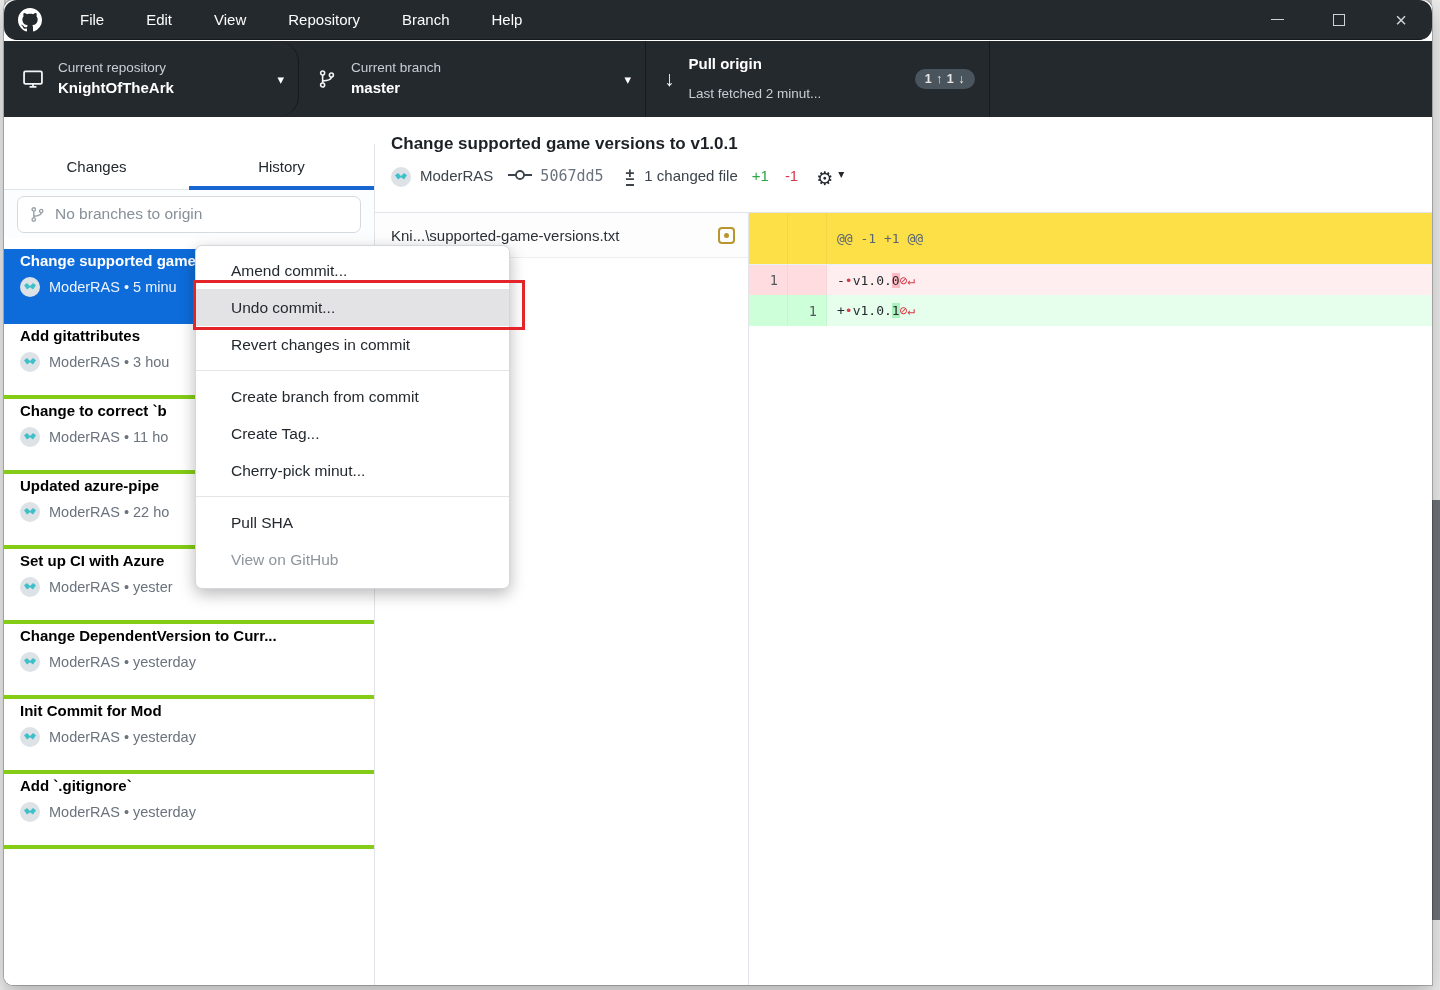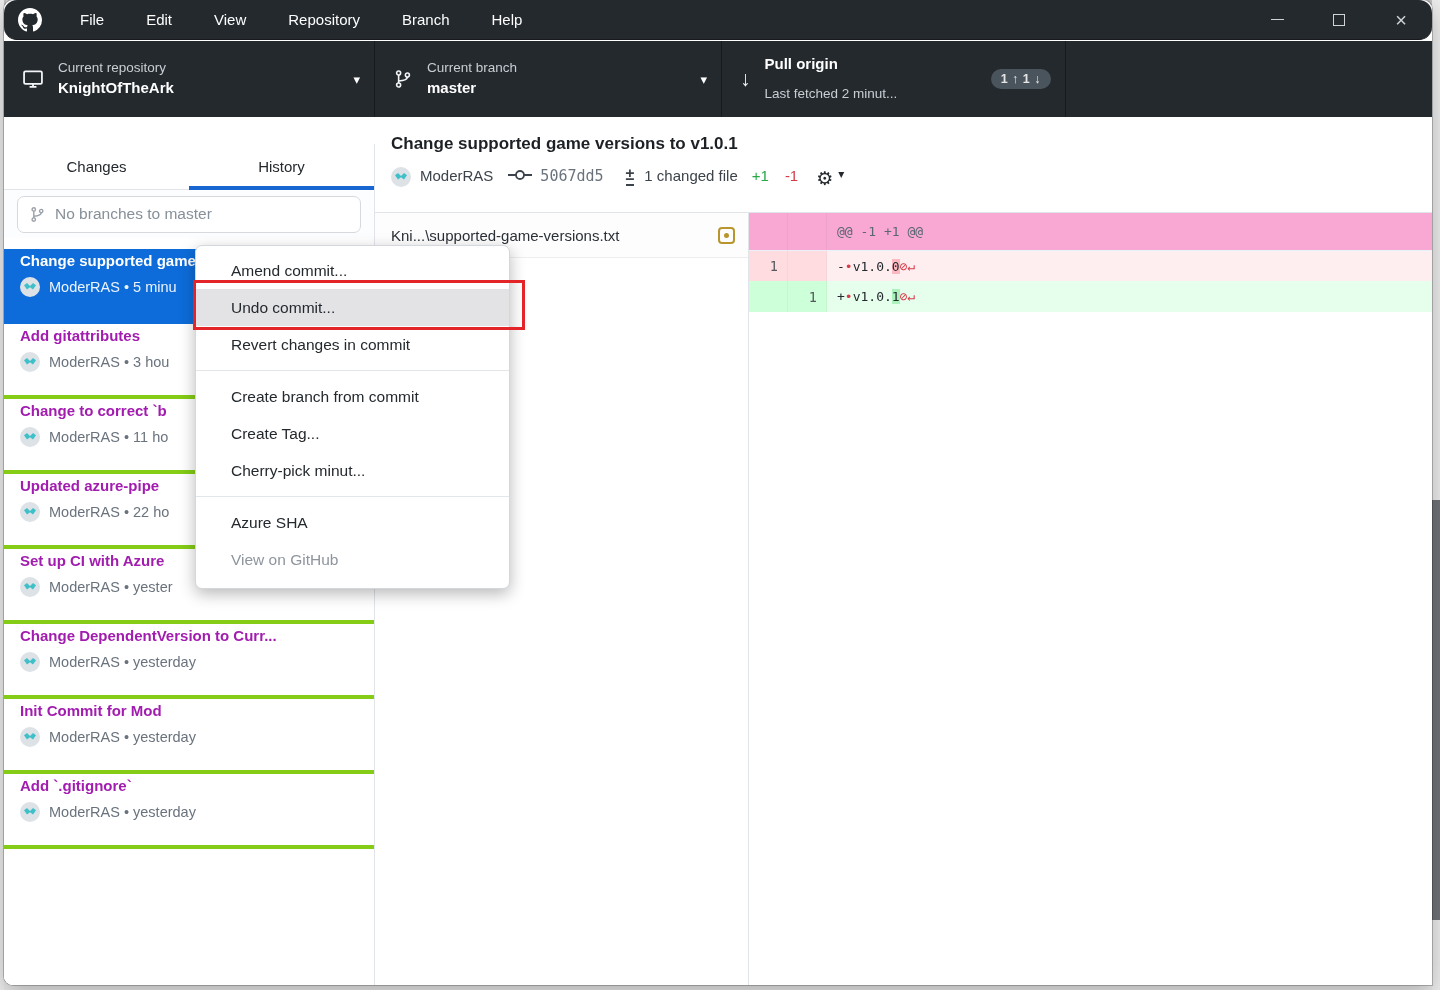--- a/index.html
+++ b/index.html
@@ -37,21 +37,21 @@
     display:flex; align-items:center; cursor:default; }
   .win-controls { margin-left:auto; display:flex; height:100%; }
   .win-btn { width:62px; height:100%; display:flex; align-items:center; justify-content:center; color:#cfd3d7; }
   .glyph-min { width:13px; border-top:1.6px solid #cfd3d7; display:inline-block; }
   .glyph-max { width:12px; height:12px; border:1.6px solid #cfd3d7; display:inline-block; }
   .glyph-close { font-size:20px; line-height:1; font-weight:400; }
 
   
   .toolbar { position:absolute; left:0; top:41px; width:100%; height:76px; background:#24292e; display:flex; }
   .tb-section { height:100%; display:flex; align-items:center; padding:0 14px 0 18px; border-right:1px solid #16191d; }
-  .tb-repo   { width:371px; }
+  .tb-repo   { width:295px;border-radius:21px; }
   .tb-branch { width:347px; }
   .tb-pull   { width:344px; }
   .tb-icon { color:#f2f4f6; margin-right:14px; display:flex; align-items:center; }
   .tb-text { display:flex; flex-direction:column; line-height:1.25; min-width:0; }
   .tb-label { color:#c7ced4; font-size:13.5px; }
   .tb-value { color:#ffffff; font-size:15px; font-weight:700; margin-top:2px; white-space:nowrap; overflow:hidden; }
   .tb-caret { margin-left:auto; color:#ffffff; font-size:13px; padding-left:10px; }
   .tb-badge { margin-left:auto; background:#4a545d; color:#e5e5e5; font-size:12.5px; font-weight:700;
     border-radius:11px; padding:3px 10px; white-space:nowrap; letter-spacing:.5px; }
   .pull-arrow { font-size:21px; font-weight:400; }
@@ -68,21 +68,21 @@
   
   .search-row { position:absolute; left:0; top:46px; width:100%; height:48px; background:#fcfdfe;
     display:flex; align-items:center; padding:0 13px; }
   .search-pill { flex:1; height:37px; border:1px solid #d6dade; border-radius:7px; background:#fff;
     display:flex; align-items:center; gap:9px; padding:0 11px; color:#878f98; font-size:15.5px; }
   .search-pill .s-icon { color:#9aa1a9; display:flex; }
 
   
   .commit-list { position:absolute; left:0; top:94px; width:100%; bottom:0; overflow:hidden; padding-top:11px; }
   .commit-item { height:75px; padding:3px 16px 0 16px; border-bottom:4px solid #84cc16; background:#fff; }
-  .commit-title { font-size:15px; font-weight:700; color:#a21caf; white-space:nowrap; overflow:hidden; }
+  .commit-title { font-size:15px; font-weight:700; color:#000000; white-space:nowrap; overflow:hidden; }
   .commit-meta { margin-top:8px; display:flex; align-items:center; gap:9px; color:#6a737d; font-size:14.5px;
     white-space:nowrap; overflow:hidden; }
   .commit-item.selected { background:#0d6cd9; border-bottom-color:#0d6cd9; }
   .commit-item.selected .commit-title { color:#fff; }
   .commit-item.selected .commit-meta { color:rgba(255,255,255,.92); }
   .avatar { width:20px; height:20px; min-width:20px; border-radius:50%; background:#dde2e7;
     display:flex; align-items:center; justify-content:center; }
 
   
   .main { position:absolute; left:371px; top:0; right:0; height:100%; background:#fff; }
@@ -106,21 +106,21 @@
     display:flex; align-items:center; justify-content:center; margin-left:8px; }
   .file-status::after { content:""; width:5px; height:5px; border-radius:50%; background:#b9952d; }
 
   
   .diff-panel { position:absolute; left:374px; top:96px; right:0; bottom:0; background:#fff;
     font-family:"DejaVu Sans Mono","Liberation Mono",monospace; font-size:13px; }
   .diff-row { display:flex; align-items:center; }
   .dg { width:39px; min-width:39px; text-align:right; padding-right:9px; align-self:stretch;
     display:flex; align-items:center; justify-content:flex-end; font-size:13.5px; color:#55595e; }
   .dcode { flex:1; padding-left:10px; white-space:pre; align-self:stretch; display:flex; align-items:center; }
-  .row-hunk { height:38px; background:#f9a8d4; color:#5a6672; border-bottom:1px solid #e8f0fa; }
+  .row-hunk { height:52px; background:#fde047; color:#5a6672; border-bottom:1px solid #e8f0fa; }
   .row-hunk .dg { border-right:1px solid rgba(27,31,35,.05); }
   .row-del { height:30px; }
   .row-del .dg { background:#ffdce0; border-right:1px solid rgba(27,31,35,.04); }
   .row-del .dcode { background:#ffeef0; }
   .row-add { height:31px; }
   .row-add .dg { background:#cdffd8; border-right:1px solid rgba(27,31,35,.04); }
   .row-add .dcode { background:#e6ffed; }
   .red-mark { color:#d73a49; }
   .hl-del { background:#fdb8c0; }
   .hl-add { background:#acf2bd; }
@@ -226,21 +226,21 @@
       <div class="search-row">
         <div class="search-pill">
           <span class="s-icon">
             <svg width="17" height="17" viewBox="0 0 16 16" fill="none" stroke="#9aa1a9" stroke-width="1.3">
                 <circle cx="4.5" cy="3.2" r="1.6"></circle>
                 <circle cx="4.5" cy="12.8" r="1.6"></circle>
                 <circle cx="11.5" cy="4.8" r="1.6"></circle>
                 <path d="M4.5 4.8v6.4M11.5 6.4c0 2.2-3 3-7 3.2"></path>
               </svg>
           </span>
-          <span>No branches to master</span>
+          <span>No branches to origin</span>
         </div>
       </div>
 
       <div class="commit-list">
         <div class="commit-item selected">
           <div class="commit-title">Change supported game ve</div>
           <div class="commit-meta">
               <span class="avatar">
                 <svg width="12" height="9" viewBox="0 0 12 9">
                   <path d="M0 2.2 L3 0 L6 3 L9 0 L12 2.2 L9 6.5 L6 4.2 L3 6.5 Z" fill="#3fc0c9"></path>
@@ -385,17 +385,17 @@
 
 <div class="context-menu">
   <div class="cm-item">Amend commit...</div>
   <div class="cm-item highlighted">Undo commit...</div>
   <div class="cm-item">Revert changes in commit</div>
   <div class="cm-divider"></div>
   <div class="cm-item">Create branch from commit</div>
   <div class="cm-item">Create Tag...</div>
   <div class="cm-item">Cherry-pick minut...</div>
   <div class="cm-divider"></div>
-  <div class="cm-item">Azure SHA</div>
+  <div class="cm-item">Pull SHA</div>
   <div class="cm-item disabled">View on GitHub</div>
 </div>
 
 <div class="annotation-rect"></div>
 
 </body></html>

